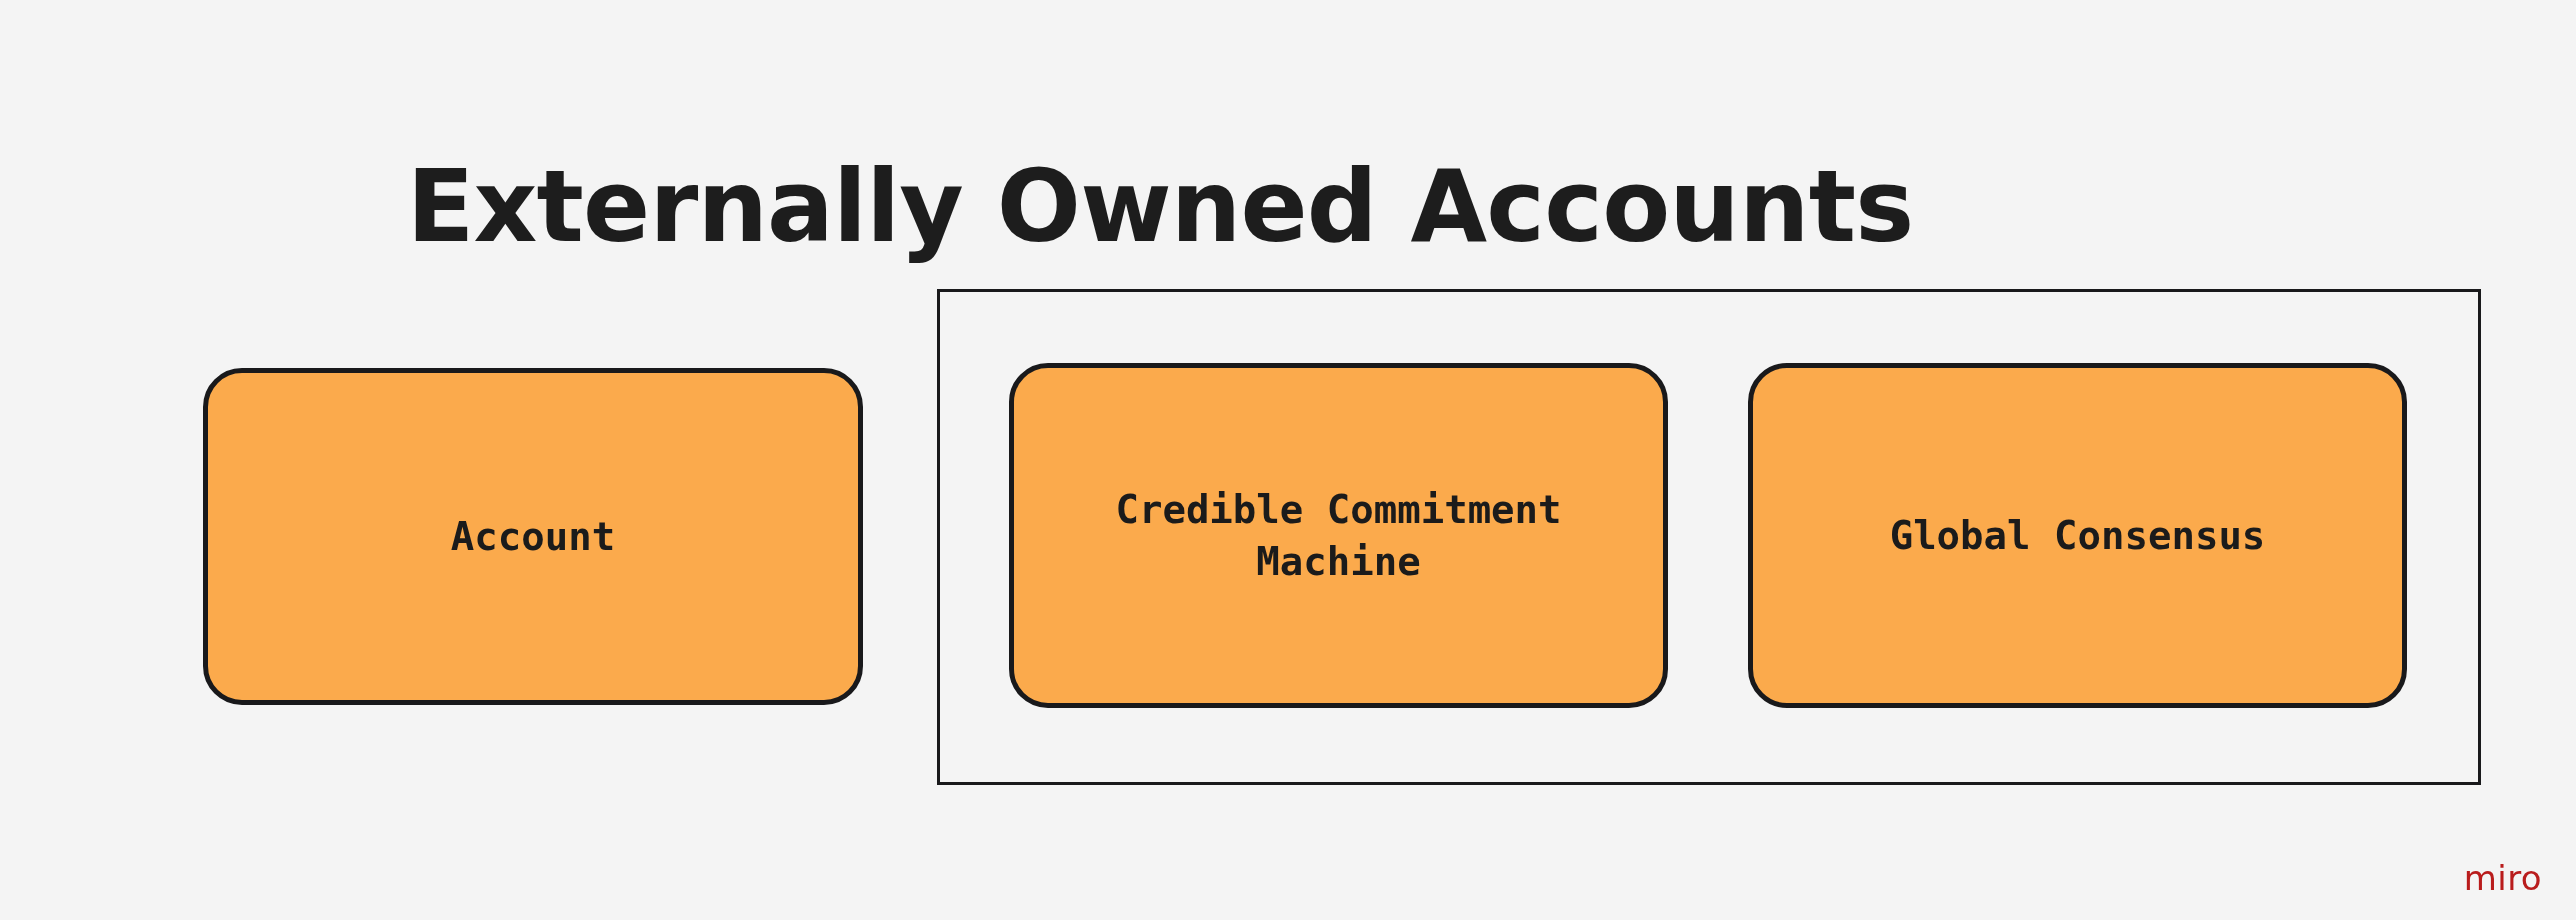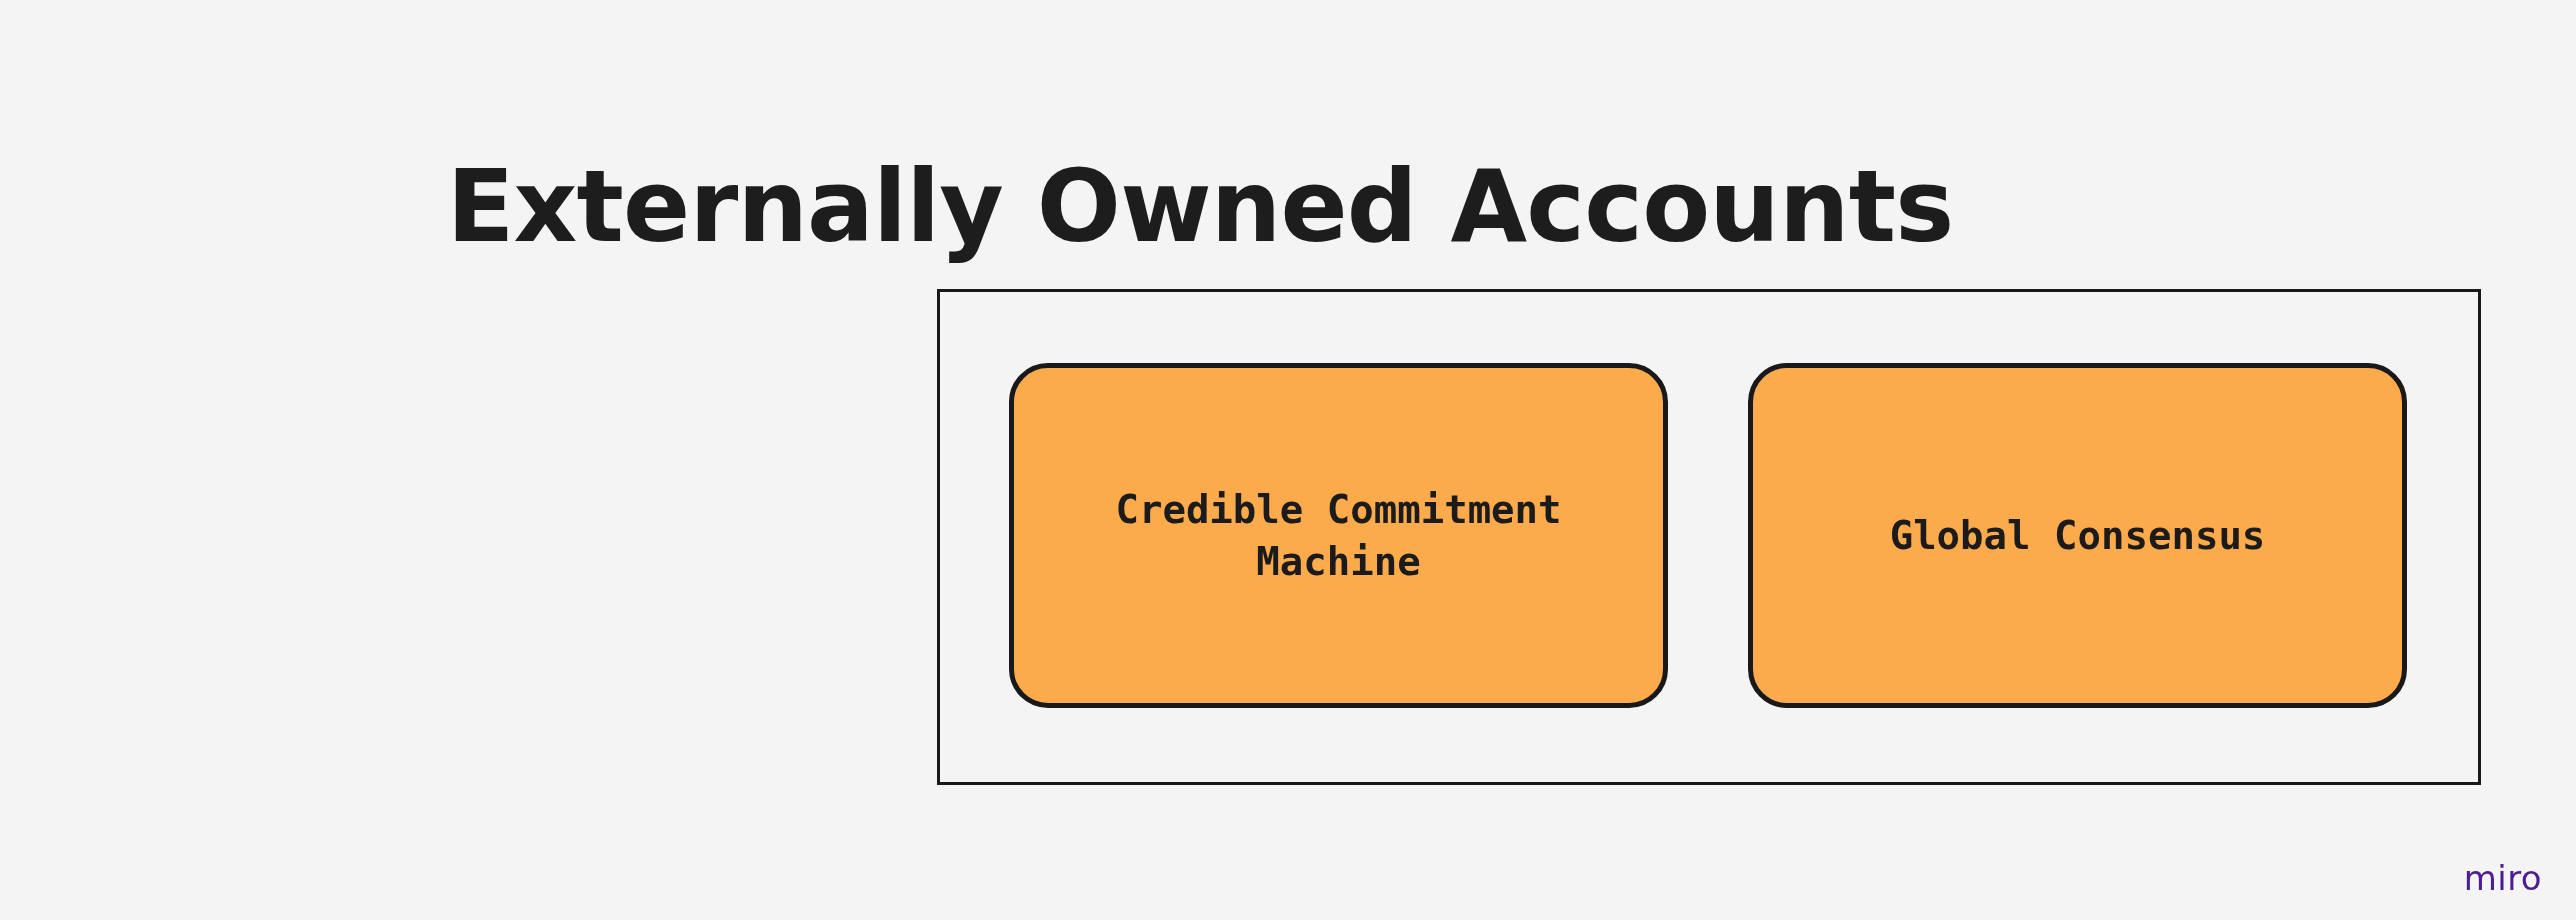--- a/index.html
+++ b/index.html
@@ -29,21 +29,20 @@
     top: 91px;
     width: 2320px;
     text-align: center;
     font-family: "DejaVu Sans", "Liberation Sans", sans-serif;
     font-size: 99px;
     font-weight: 700;
     letter-spacing: -0.8px;
     color: #1d1d1d;
     line-height: 1.0;
     white-space: nowrap;
-    margin-left: 40px;
   }
 
   
   .node {
     position: absolute;
     background: #fbaa4c;
     border: 5.4px solid #19191b;
     border-radius: 39px;
     box-sizing: border-box;
     display: flex;
@@ -97,31 +96,34 @@
 
   
   #watermark {
     position: absolute;
     right: 34px;
     bottom: 21.6px;
     font-family: "DejaVu Sans", "Liberation Sans", sans-serif;
     font-size: 34px;
     font-weight: 400;
     letter-spacing: 0.4px;
-    color: #4c1d95;
+    color: #b91c1c;
     user-select: none;
   }
 </style>
 </head>
 <body>
 
 <div id="canvas">
 
   <h1 id="board-title">Externally Owned Accounts</h1>
 
+  <div class="node" id="node-account">
+    <span class="node-label">Account</span>
+  </div>
 
   <div id="group-frame"></div>
 
   <div class="node" id="node-global-consensus">
     <span class="node-label">Global Consensus</span>
   </div>
 
   <div class="node" id="node-ccm">
     <span class="node-label">Credible Commitment
 Machine</span>

